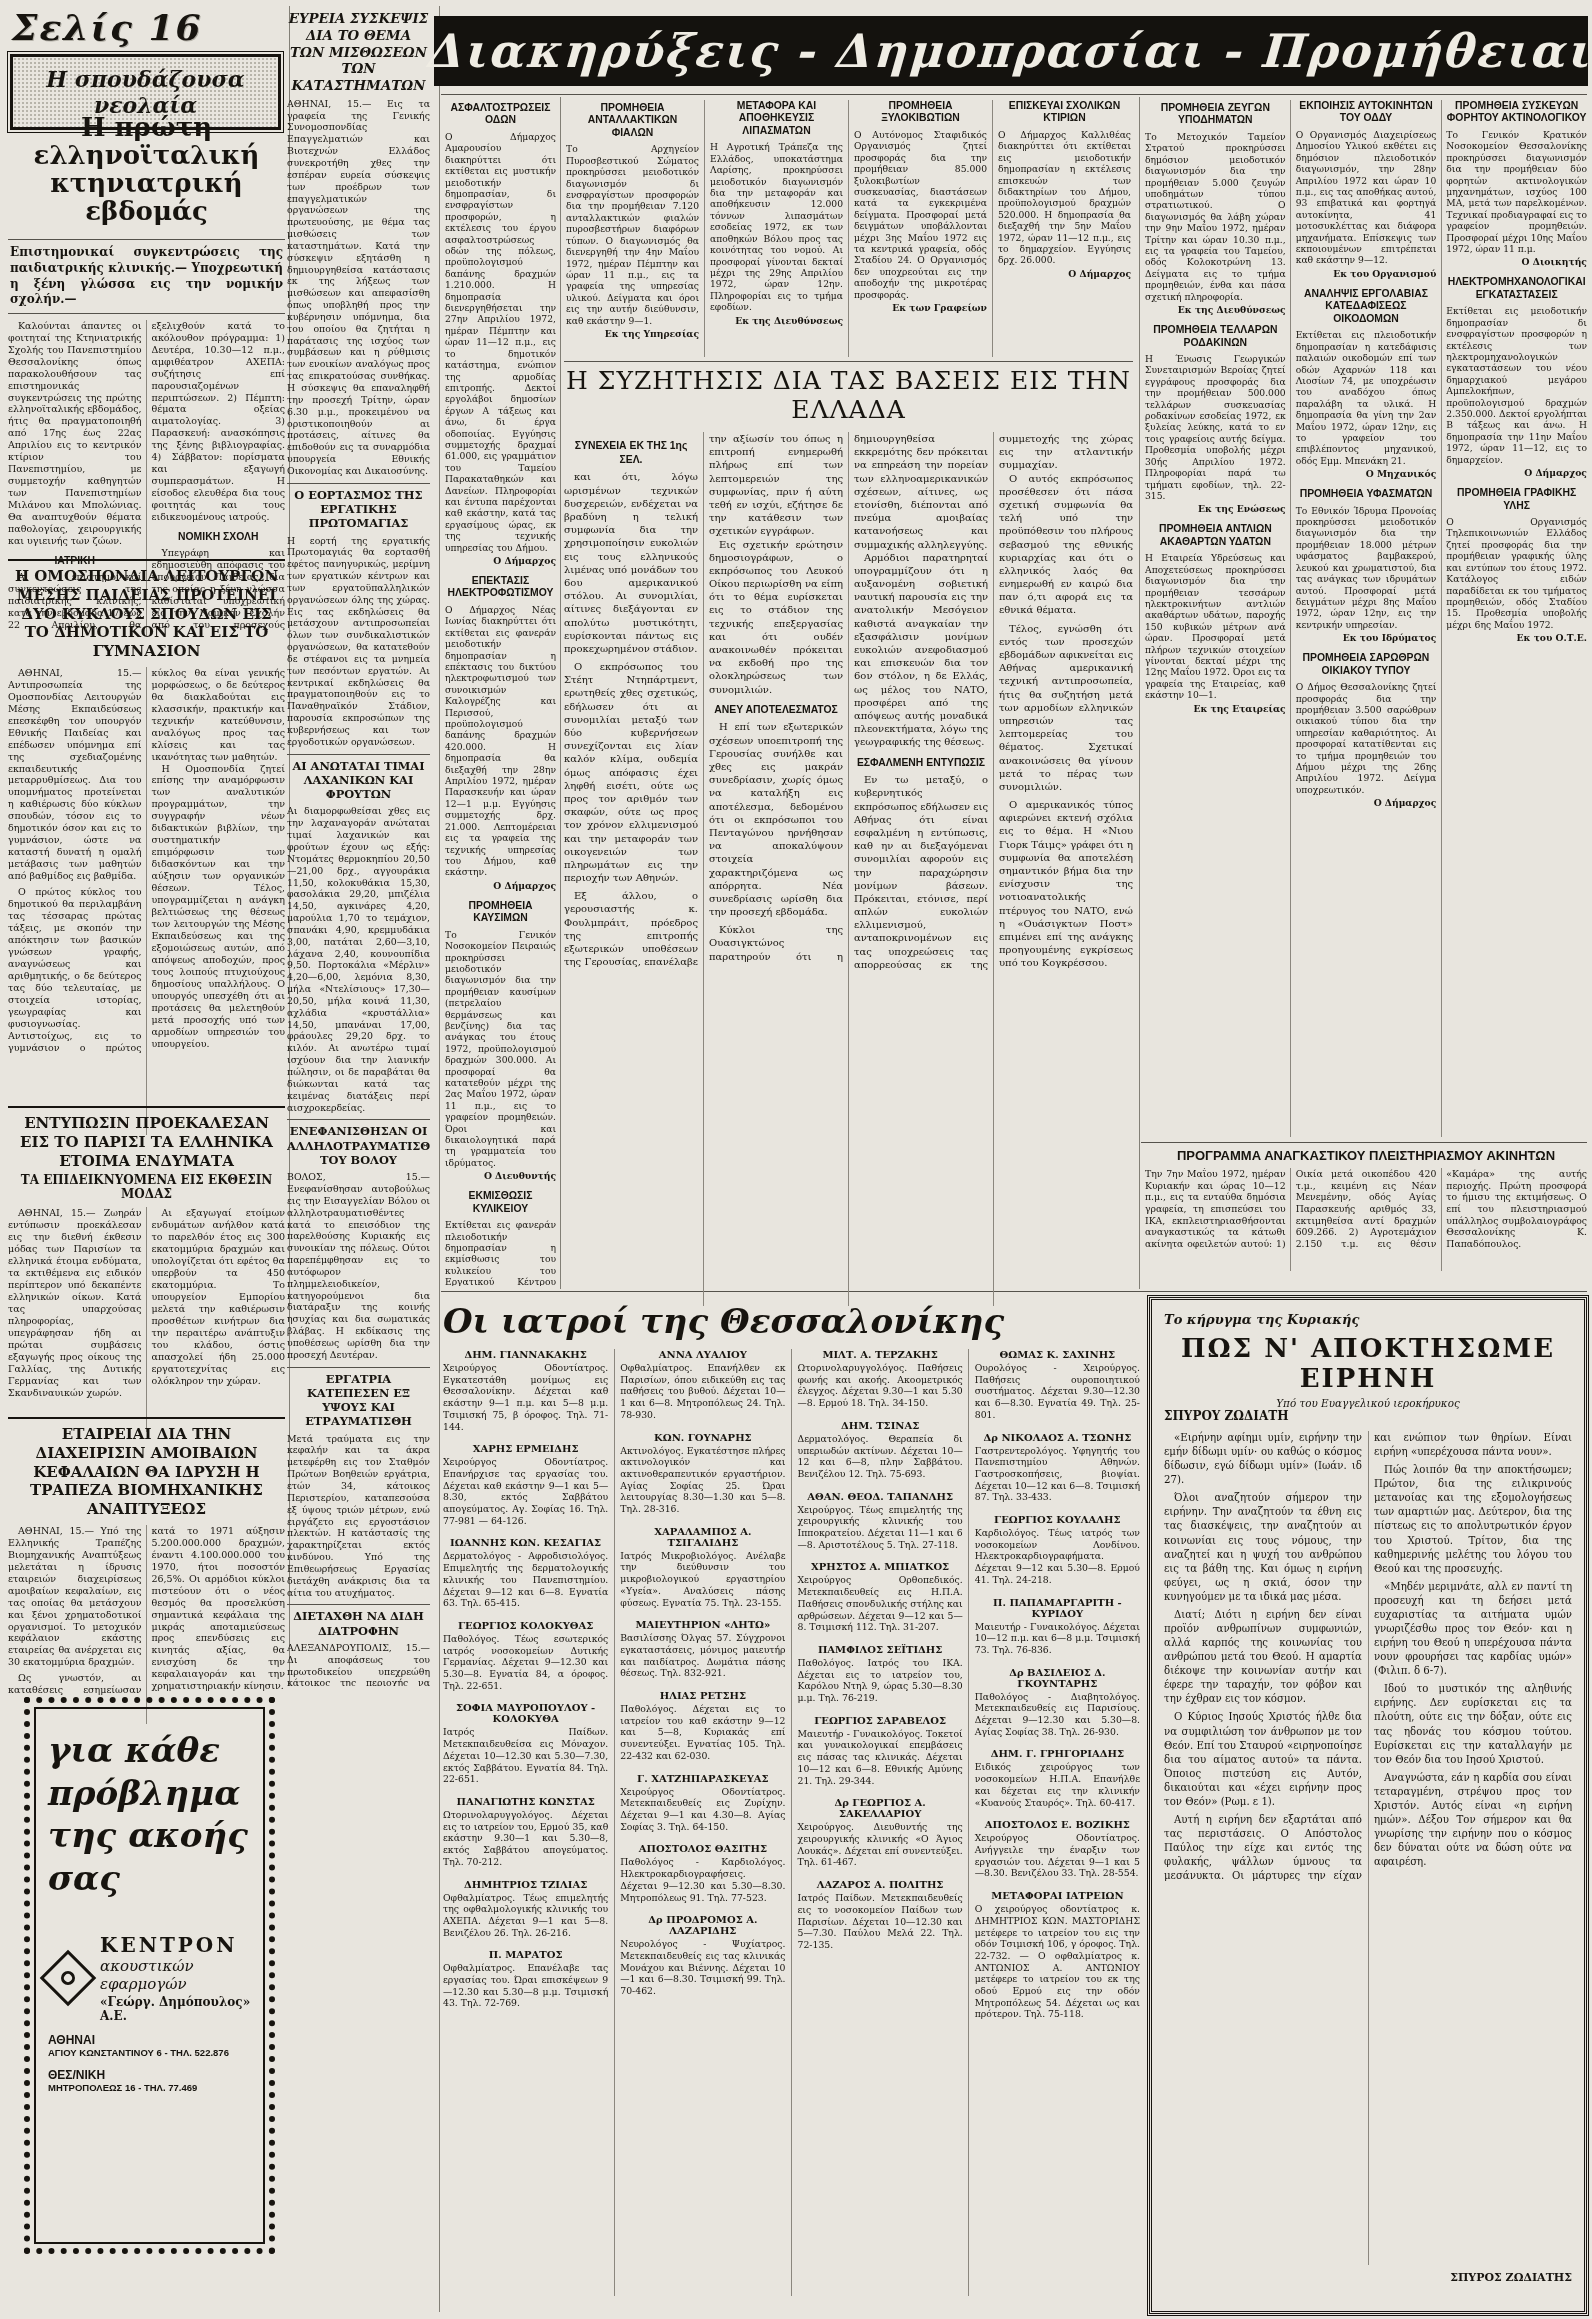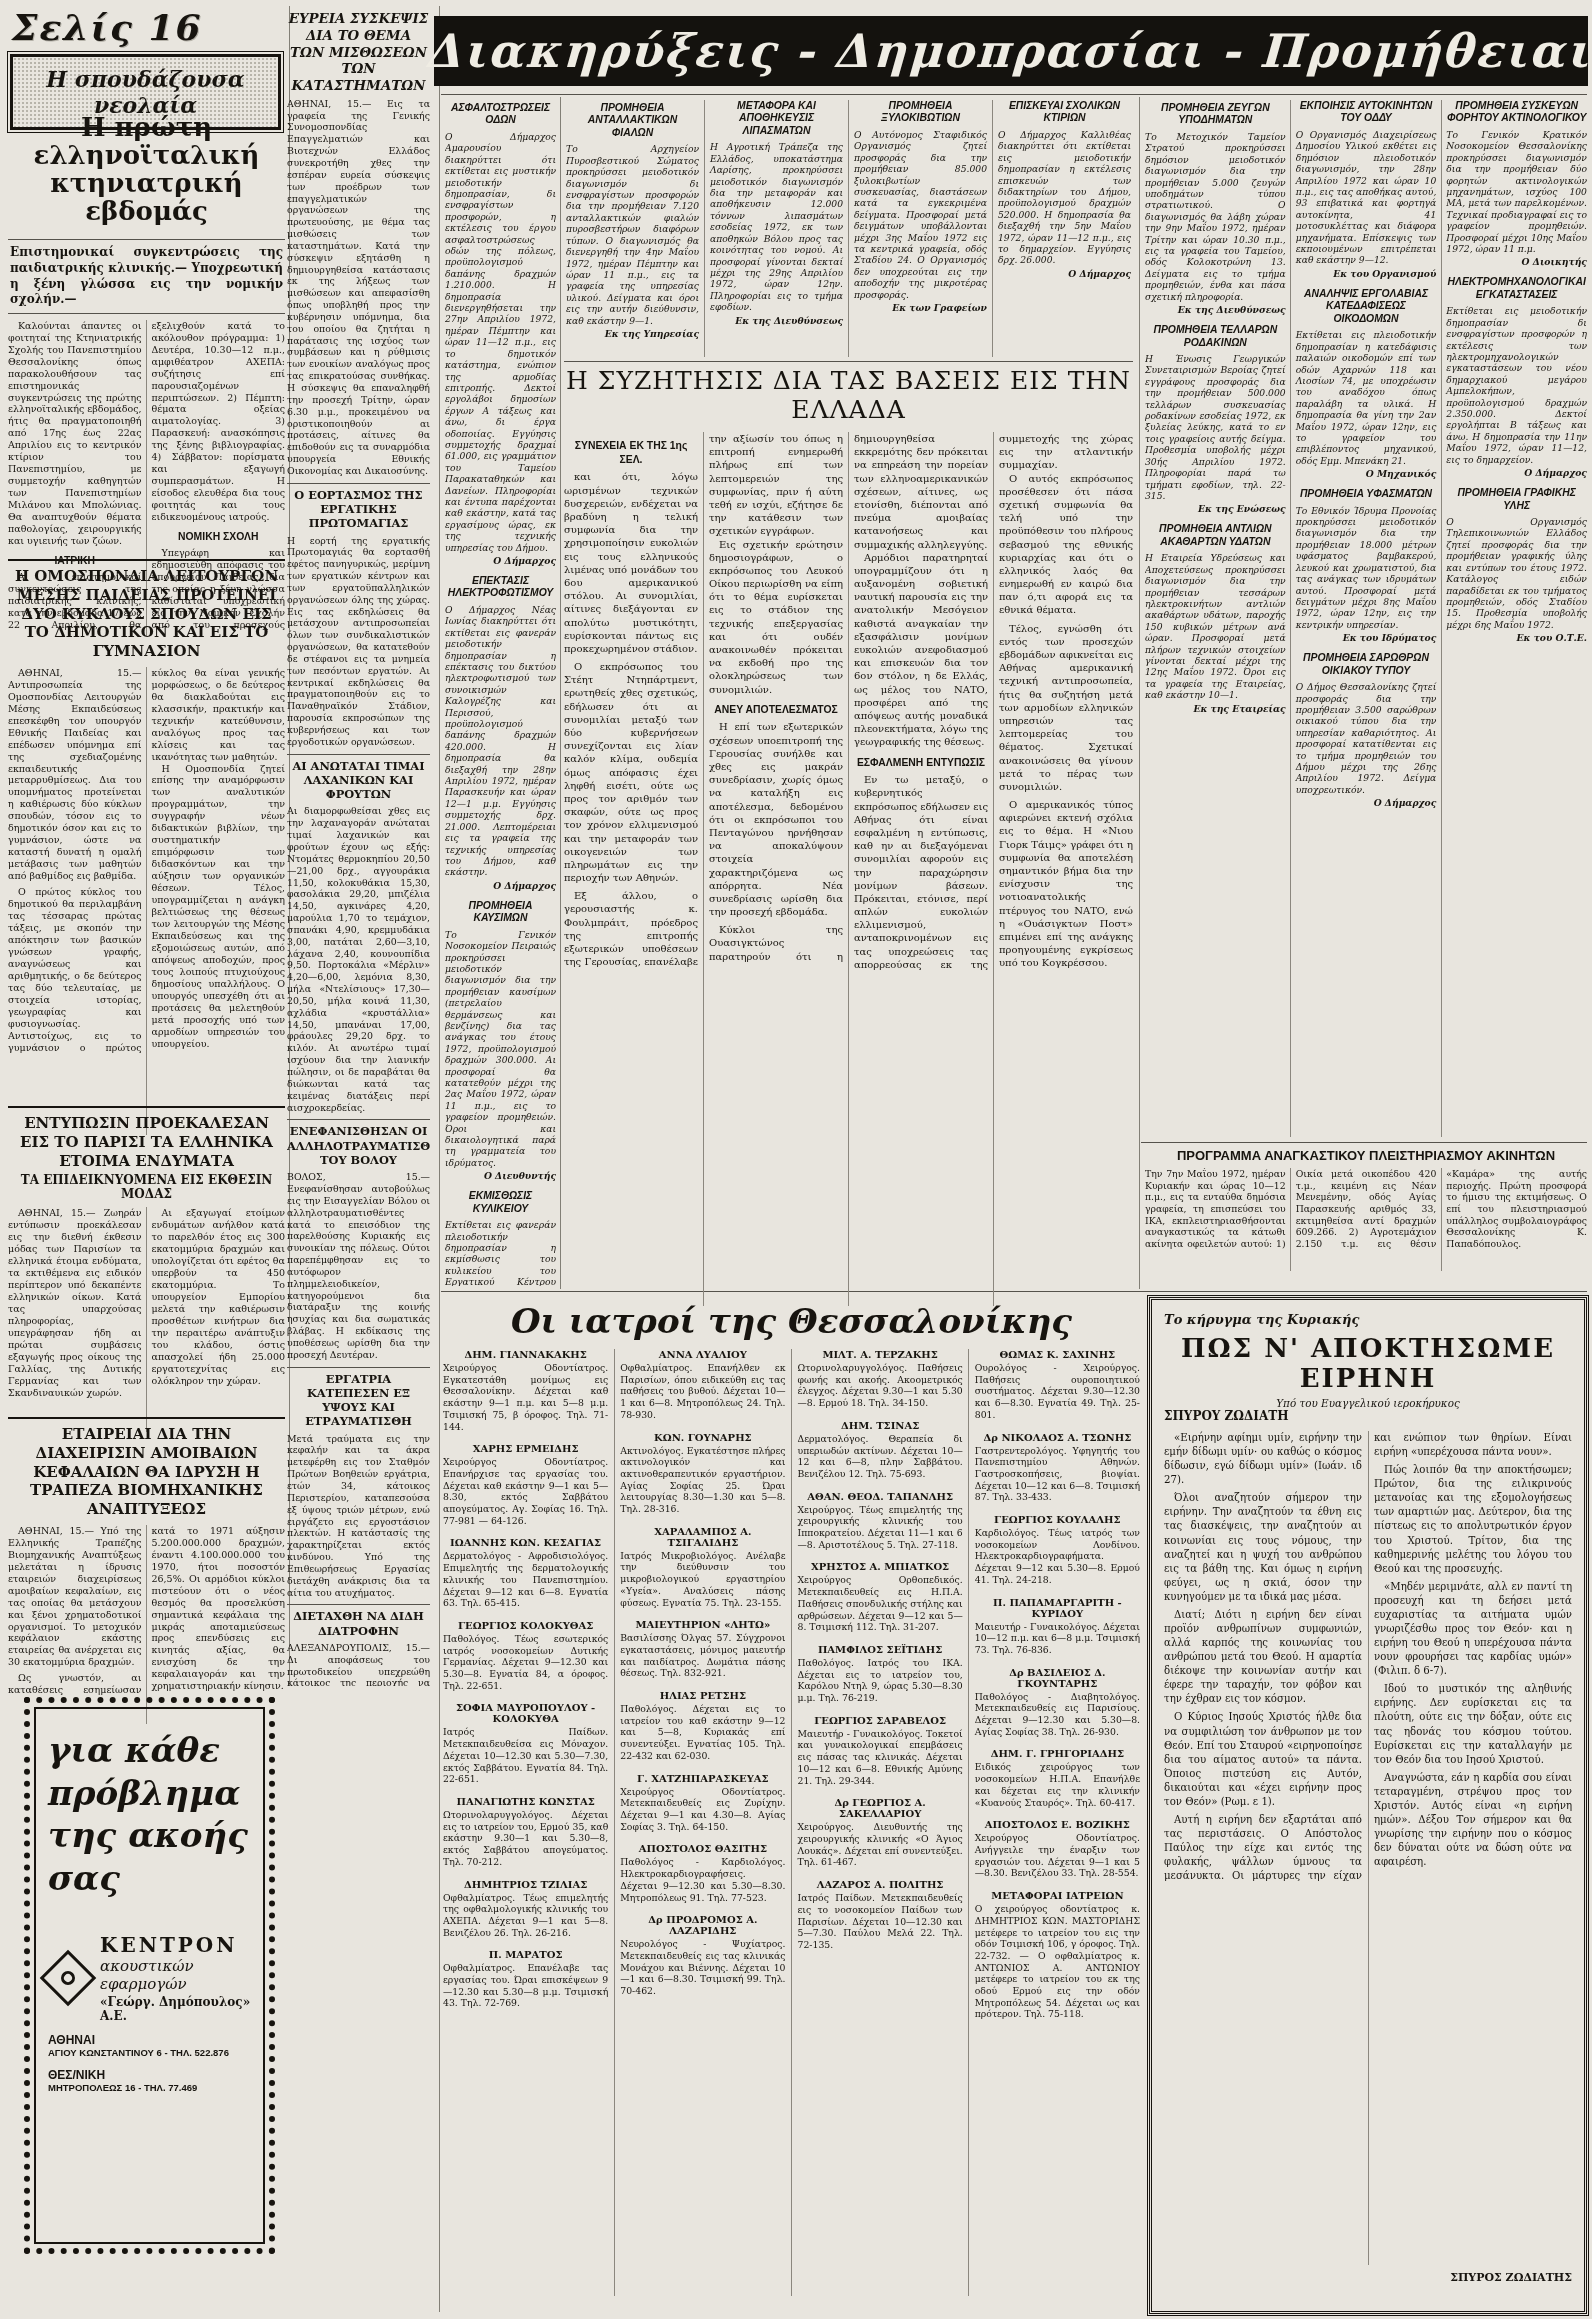--- a/index.html
+++ b/index.html
@@ -34,35 +34,35 @@
   .midArt { border-top:1px solid #55524b; padding-top:4px; margin-top:6px; }
   .midArt:first-of-type { border-top:none; margin-top:0; }
   .midTitle { font-weight:bold; font-size:11.4px; line-height:1.25; text-align:center; margin-bottom:4px; }
   .midList article:first-of-type .midTitle { font-style:italic; font-size:13.4px; }
   .midBody { font-size:9.4px; line-height:1.26; text-align:justify; }
 
   .banner { background:#14120e; color:#efece3; display:flex; align-items:center; justify-content:center; }
   .banner span { font-style:italic; font-weight:bold; font-size:46px; letter-spacing:2px;
                  transform:skewX(-5deg); white-space:nowrap; }
 
-  .clsItem { break-inside:avoid-column; margin-bottom:9px;font-style:italic; }
+  .clsItem { break-inside:avoid-column; margin-bottom:9px; }
   .clsTitle { font-family:"Liberation Sans",sans-serif; font-weight:bold; font-size:10.4px;
               line-height:1.2; text-align:center; margin:2px 0 4px; }
   .clsBody { font-size:9.2px; line-height:1.24; text-align:justify; }
   .clsSig { font-size:9.2px; font-weight:bold; text-align:right; margin-top:2px; }
 
   .basesHead { font-weight:normal; font-size:25px; text-align:center; letter-spacing:1px; }
   .basesBody { font-size:10px; line-height:1.32; }
   .basesBody .para { margin-bottom:5px; }
 
   .aucTitle { font-family:"Liberation Sans",sans-serif; font-weight:bold; font-size:13px;
               text-align:center; line-height:1.25; margin-bottom:4px; }
   .aucBody { font-size:9.3px; line-height:1.25; text-align:justify; }
 
-  .docsTitle { font-style:italic; font-weight:bold; font-size:34px; text-align:center;
+  .docsTitle { font-style:italic; font-weight:bold; font-size:34px; text-align:left;
                padding:4px 0 8px; }
   .docList { column-count:4; column-gap:12px; column-rule:1px solid #8b877e; overflow:hidden; }
   .docEntry { break-inside:avoid-column; margin-bottom:11px; }
   .docName { font-weight:bold; font-size:10px; text-align:center; margin-bottom:2px; }
   .docBody { font-size:9.3px; line-height:1.26; text-align:justify; }
 
   .sermon { border:3px double #17140f; box-shadow:0 0 0 1px #e8e5de,0 0 0 2px #17140f; padding:12px 12px; }
   .sermonKicker { font-style:italic; font-weight:bold; font-size:13px; }
   .sermonTitle { font-weight:bold; font-size:26px; letter-spacing:2px; text-align:center; margin:6px 0 4px; }
   .sermonBy1 { font-style:italic; font-size:10.4px; text-align:center; }

